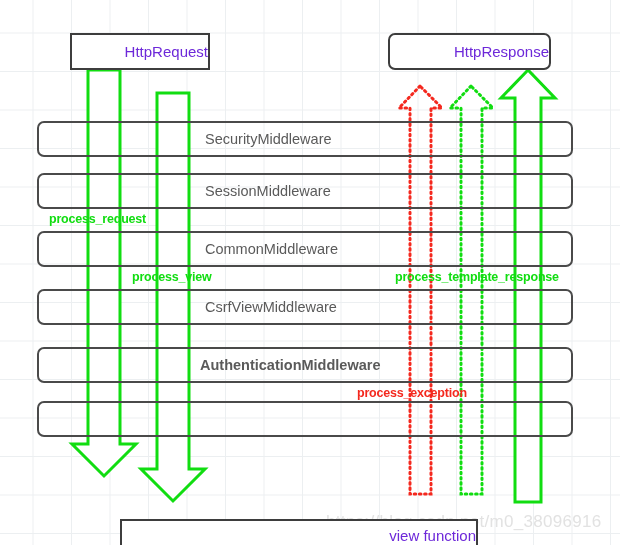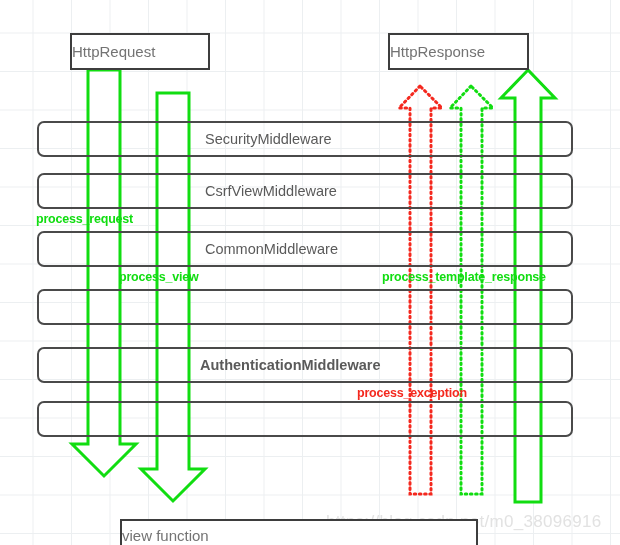--- a/index.html
+++ b/index.html
@@ -27,22 +27,22 @@
     width: 620px;
     height: 545px;
   }
   .node-box {
     position: absolute;
     box-sizing: border-box;
     border: 2px solid #3d3d3d;
     background: #ffffff;
     display: flex;
     align-items: center;
-    justify-content: flex-start;
-    color: #737373;
+    justify-content: flex-end;
+    color: #6d28d9;
     font-size: 15px;
     z-index: 5;
   }
   .mw-box {
     position: absolute;
     box-sizing: border-box;
     border: 2px solid #4a4a4a;
     border-radius: 7px;
     background: transparent;
     z-index: 2;
@@ -57,21 +57,21 @@
     background: transparent;
   }
   .edge-label {
     position: absolute;
     font-size: 12.5px;
     font-weight: bold;
     white-space: nowrap;
     z-index: 9;
     letter-spacing: -0.2px;
   }
-  .label-green { color: #11dd11; }
+  .label-green { color: #11dd11; margin-left: 13px; }
   .label-red { color: #f4281e; }
   .watermark {
     position: absolute;
     left: 326px;
     top: 512px;
     font-size: 17px;
     color: #e2e2e2;
     font-family: "Liberation Sans", sans-serif;
     z-index: 1;
     letter-spacing: 0.3px;
@@ -105,34 +105,35 @@
 
     <g>
       <path d="M 528,70 L 501,98 L 515,98 L 515,502 L 541,502 L 541,98 L 555,98 Z" fill="#ffffff" stroke="#11dd11" stroke-width="3" stroke-linejoin="miter"></path>
     </g>
   </svg>
 
   <div class="node-box" style="left:70px; top:33px; width:140px; height:37px;">
     <span>HttpRequest</span>
   </div>
 
-  <div class="node-box" style="left:388px; top:33px; width:141px; height:37px;">
+  <div class="node-box" style="left:388px; top:33px; width:163px; height:37px;border-radius:7px;">
     <span>HttpResponse</span>
   </div>
 
   <div class="mw-box" style="left:37px; top:121px; width:536px; height:36px;"></div>
   <div class="mw-box" style="left:37px; top:173px; width:536px; height:36px;"></div>
   <div class="mw-box" style="left:37px; top:231px; width:536px; height:36px;"></div>
   <div class="mw-box" style="left:37px; top:289px; width:536px; height:36px;"></div>
   <div class="mw-box" style="left:37px; top:347px; width:536px; height:36px;"></div>
   <div class="mw-box" style="left:37px; top:401px; width:536px; height:36px;"></div>
 
   <div class="mw-label" style="left:205px; top:131px; width:210px;">SecurityMiddleware</div>
-  <div class="mw-label" style="left:205px; top:183px; width:210px;">CsrfViewMiddleware</div>
+  <div class="mw-label" style="left:205px; top:183px; width:210px;">SessionMiddleware</div>
   <div class="mw-label" style="left:205px; top:241px; width:210px;">CommonMiddleware</div>
+  <div class="mw-label" style="left:205px; top:299px; width:210px;">CsrfViewMiddleware</div>
   <div class="mw-label" style="left:200px; top:357px; width:220px;font-weight:bold;">AuthenticationMiddleware</div>
 
   <div class="edge-label label-green" style="left:36px; top:212px;">process_request</div>
 
   <div class="edge-label label-green" style="left:119px; top:270px;">process_view</div>
 
   <div class="edge-label label-green" style="left:382px; top:270px;">process_template_response</div>
 
   <div class="edge-label label-red" style="left:357px; top:386px;">process_exception</div>
 

